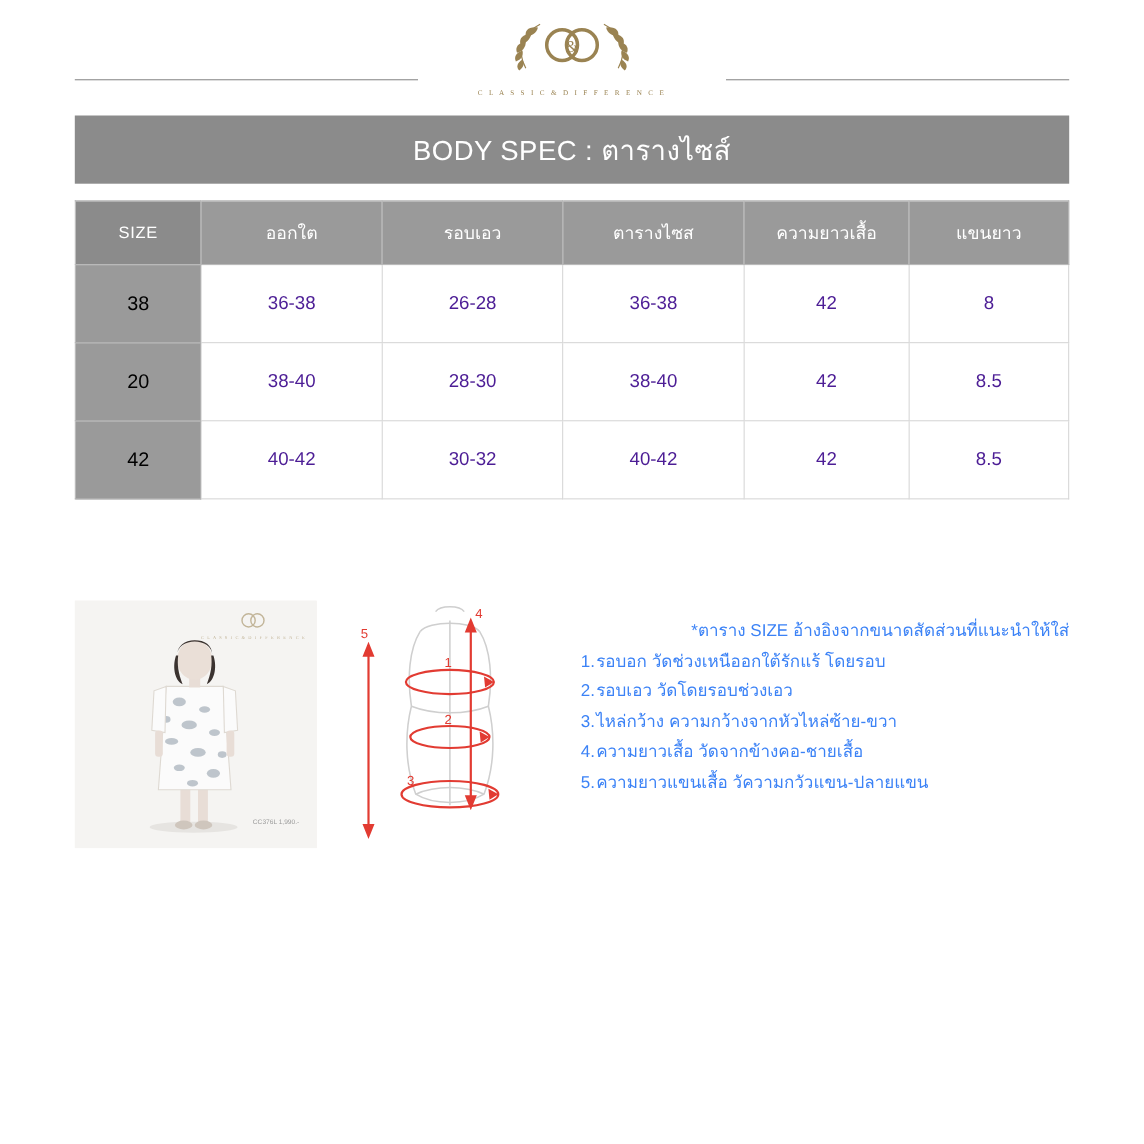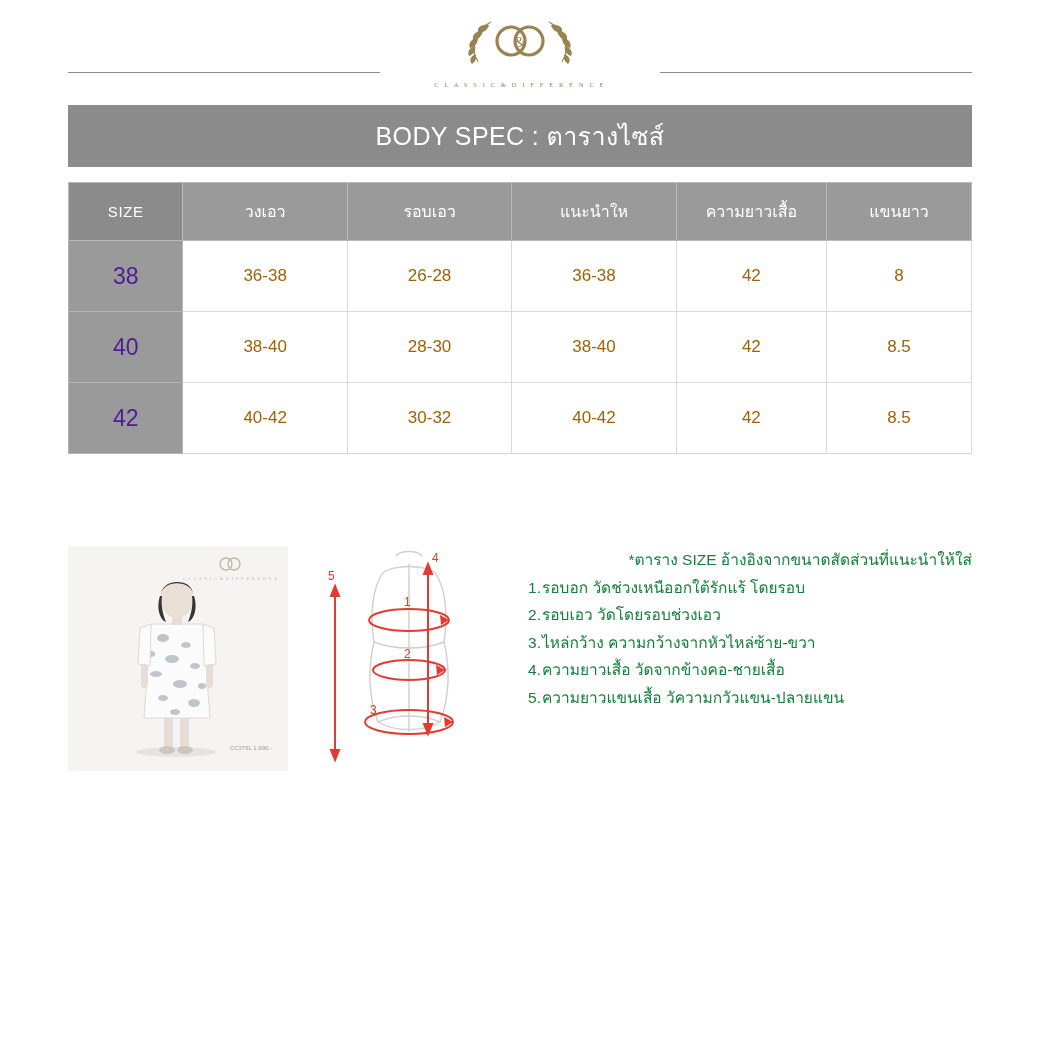--- a/index.html
+++ b/index.html
@@ -91,28 +91,28 @@
   }
   .spec-table thead th.h-size {
     background: #8b8b8b;
     font-size: 15px;
     letter-spacing: 0.6px;
   }
   .spec-table tbody td {
     height: 71px;
     text-align: center;
     font-size: 17px;
-    color: #a16207;
+    color: #4c1d95;
     border: 1px solid #d8d8d8;
     background: #ffffff;
   }
   .spec-table tbody td.size-cell {
     background: #9a9a9a;
-    color: #4c1d95;
-    font-size: 23px;
+    color: #000000;
+    font-size: 18px;
     border: 1px solid #b4b4b4;
   }
 
   
   .lower {
     position: absolute;
     left: 68px; top: 546px;
     width: 904px; height: 230px;
   }
 
@@ -148,23 +148,23 @@
   
   .diagram {
     position: absolute;
     left: 240px; top: 0;
     width: 205px; height: 228px;
   }
 
   
   .notes {
     position: absolute;
-    left: 460px; top: 0;
+    left: 460px; top: 14px;
     width: 444px;
-    color: #15803d;
+    color: #3b82f6;
     font-size: 15.5px;
     line-height: 1.78;
   }
   .notes .note-head {
     text-align: right;
     white-space: nowrap;
   }
   .notes ol {
     margin: 0; padding: 0;
     list-style: none;
@@ -228,38 +228,38 @@
       <col class="c-size">
         <col class="c-1">
         <col class="c-2">
         <col class="c-3">
         <col class="c-4">
         <col class="c-5">
     </colgroup>
     <thead>
       <tr>
         <th class="h-size">SIZE</th>
-        <th>วงเอว</th>
+        <th>ออกใต</th>
         <th>รอบเอว</th>
-        <th>แนะนำให</th>
+        <th>ตารางไซส</th>
         <th>ความยาวเสื้อ</th>
         <th>แขนยาว</th>
       </tr>
     </thead>
     <tbody>
       <tr>
         <td class="size-cell">38</td>
         <td>36-38</td>
         <td>26-28</td>
         <td>36-38</td>
         <td>42</td>
         <td>8</td>
       </tr>
       <tr>
-        <td class="size-cell">40</td>
+        <td class="size-cell">20</td>
         <td>38-40</td>
         <td>28-30</td>
         <td>38-40</td>
         <td>42</td>
         <td>8.5</td>
       </tr>
       <tr>
         <td class="size-cell">42</td>
         <td>40-42</td>
         <td>30-32</td>

